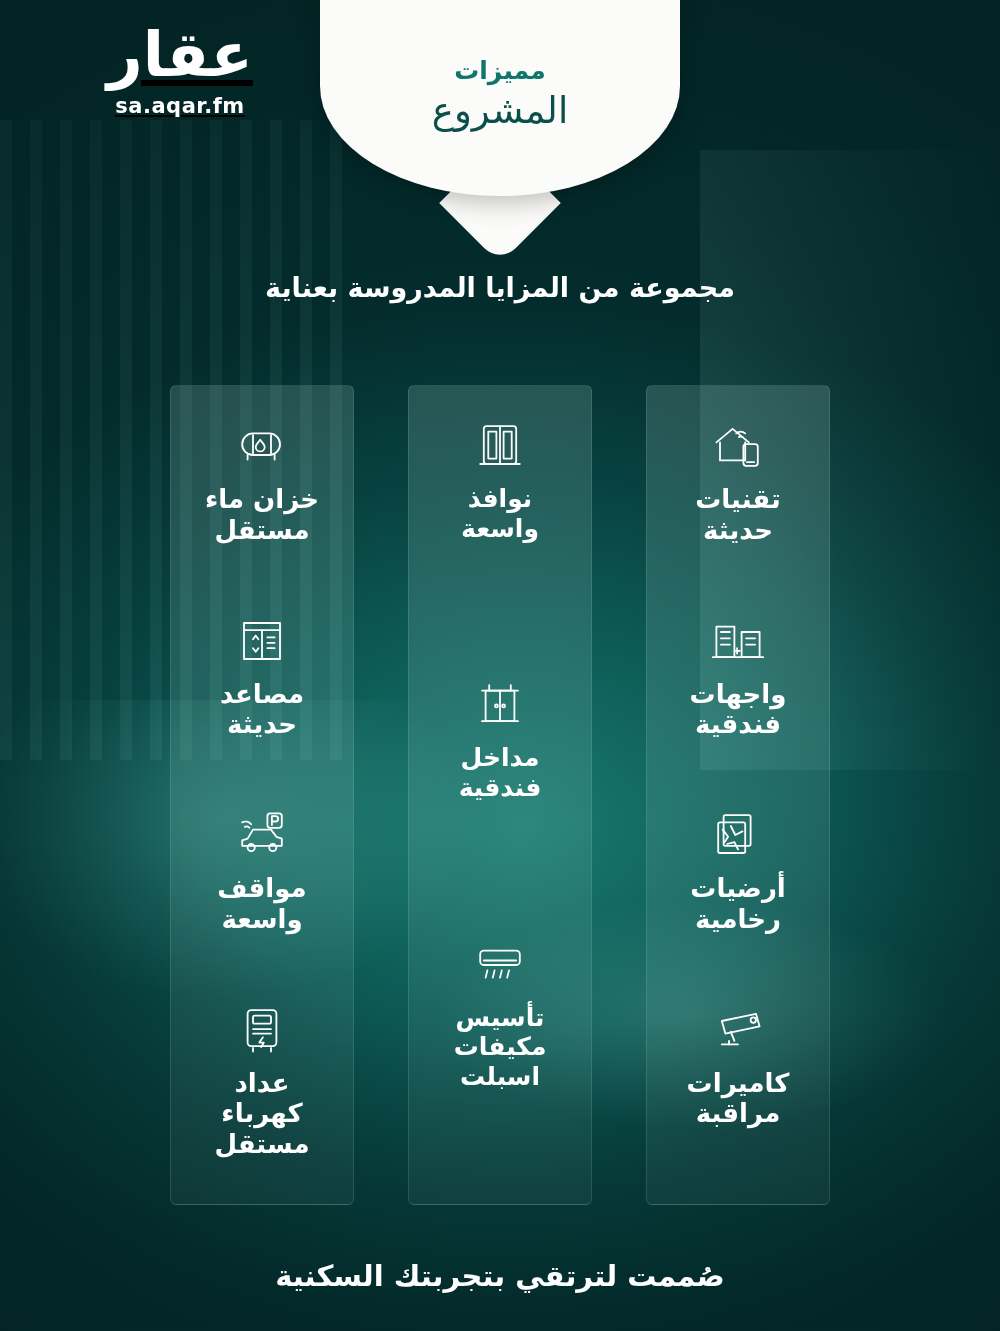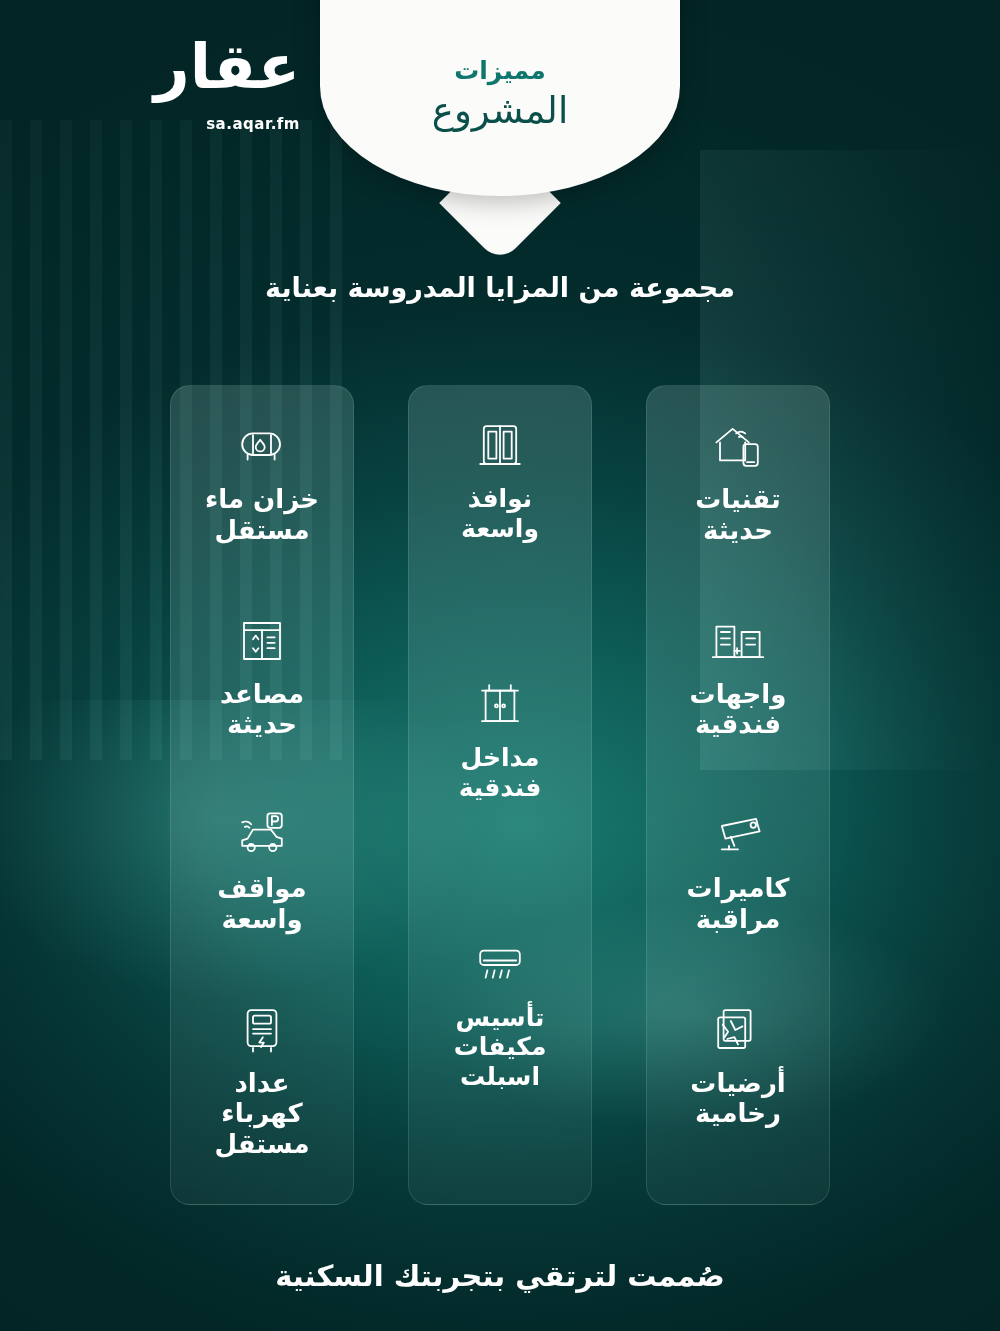--- a/index.html
+++ b/index.html
@@ -53,41 +53,41 @@
     box-shadow: 0 6px 26px rgba(0,0,0,.25);
   }
   .bubble .t1 { color:#0f766e; font-size:25px; font-weight:700; letter-spacing:.5px; }
   .bubble .t2 { color:#0b4f4a; font-size:37px; font-weight:400; margin-top:4px; }
   .bubble-tail {
     position:absolute; left:50%; transform:translateX(-50%) rotate(45deg);
     top: 160px; width: 86px; height: 86px; background:#fbfbf9; border-radius: 0 0 22px 0;
   }
 
   
-  .logo { position:absolute; right:700px; top:36px; width:240px; }
+  .logo { position:absolute; right:700px; top:24px; text-align:center; width:240px;text-decoration:underline; }
   .logo .word { color:#ffffff; font-size:62px; font-weight:700; letter-spacing:2px; line-height:1; }
-  .logo .site { color:#ffffff; font-size:15px; font-weight:700; margin-top:17px; letter-spacing:.5px; }
+  .logo .site { color:#ffffff; font-size:21px; font-weight:700; margin-top:8px; letter-spacing:.5px; }
 
   .headline {
     position:absolute; top:272px; left:0; right:0; text-align:center;
     color:#ffffff; font-size:27px; font-weight:600; letter-spacing:.3px;
   }
   .footline {
     position:absolute; bottom:38px; left:0; right:0; text-align:center;
     color:#ffffff; font-size:29px; font-weight:600; letter-spacing:1px;
   }
 
   
   .cols {
     position:absolute; top:385px; left:170px; right:170px; height:820px;
     display:flex; justify-content:space-between;
   }
   .col {
     width: 184px;
-    border-radius: 20px;
+    border-radius: 6px;
     background: linear-gradient(180deg, rgba(214,255,246,.16), rgba(214,255,246,.05));
     border: 1px solid rgba(220,255,248,.12);
     display:flex; flex-direction:column; align-items:center;
     padding: 18px 0 22px;
   }
   .col.mid { margin-top: 0; }
   .cell {
     flex: 1 1 0;
     display:flex; flex-direction:column; align-items:center; justify-content:flex-start;
     padding-top: 14px;
@@ -157,40 +157,40 @@
             <line x1="4" y1="48" x2="60" y2="48"></line>
               <path d="M31 44 v-6 M28 41 h6"></path>
           </svg>
         </div>
         <div class="lbl">واجهات
 فندقية</div>
       </div>
       <div class="cell">
         <div class="ic">
           <svg viewBox="0 0 64 60" fill="none" stroke="#ffffff" stroke-width="2" stroke-linecap="round" stroke-linejoin="round">
+            <rect x="16" y="8" width="30" height="34" rx="2"></rect>
+              <rect x="10" y="16" width="30" height="34" rx="2"></rect>
+            <path d="M15 24 l6 8 l-4 6 M24 20 l5 10 l8 -4 M20 40 l8 -2 l4 8"></path>
+          </svg>
+        </div>
+        <div class="lbl">أرضيات
+رخامية</div>
+      </div>
+      <div class="cell">
+        <div class="ic">
+          <svg viewBox="0 0 64 60" fill="none" stroke="#ffffff" stroke-width="2" stroke-linecap="round" stroke-linejoin="round">
             <path d="M14 20 L52 12 L56 26 L18 34 Z"></path>
               <circle cx="49" cy="19" r="3"></circle>
             <path d="M24 32 L28 42"></path>
               <path d="M14 46 h18"></path>
               <path d="M22 42 v4"></path>
           </svg>
         </div>
         <div class="lbl">كاميرات
 مراقبة</div>
-      </div>
-      <div class="cell">
-        <div class="ic">
-          <svg viewBox="0 0 64 60" fill="none" stroke="#ffffff" stroke-width="2" stroke-linecap="round" stroke-linejoin="round">
-            <rect x="16" y="8" width="30" height="34" rx="2"></rect>
-              <rect x="10" y="16" width="30" height="34" rx="2"></rect>
-            <path d="M15 24 l6 8 l-4 6 M24 20 l5 10 l8 -4 M20 40 l8 -2 l4 8"></path>
-          </svg>
-        </div>
-        <div class="lbl">أرضيات
-رخامية</div>
       </div>
     </div>
 
     <div class="col mid">
       <div class="cell">
         <div class="ic">
           <svg viewBox="0 0 64 60" fill="none" stroke="#ffffff" stroke-width="2" stroke-linecap="round" stroke-linejoin="round">
             <rect x="14" y="8" width="36" height="42" rx="3"></rect>
               <line x1="32" y1="8" x2="32" y2="50"></line>
             <rect x="19" y="14" width="9" height="30"></rect>

